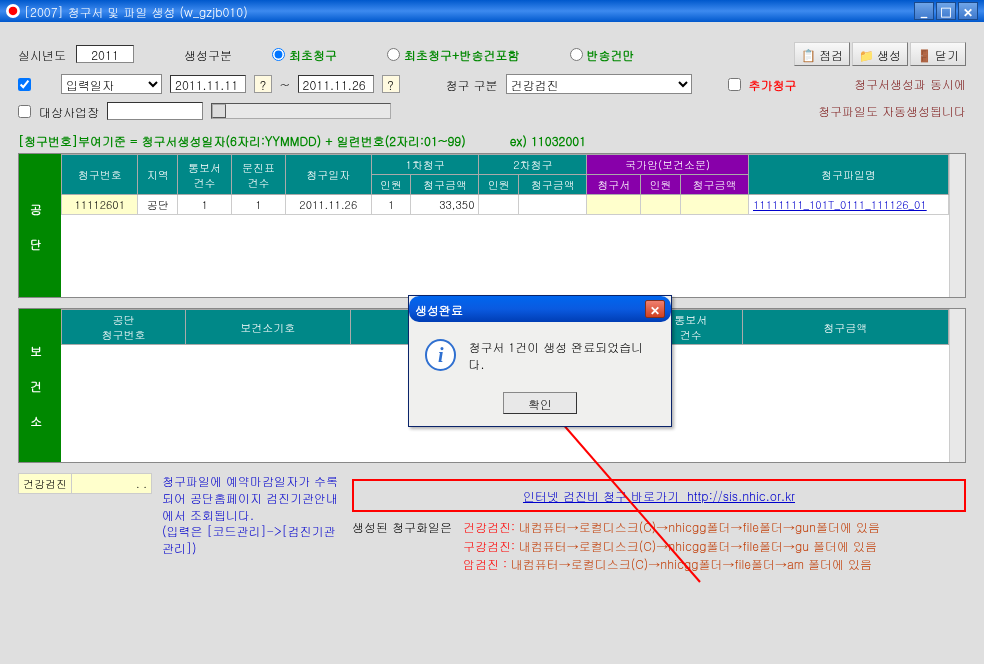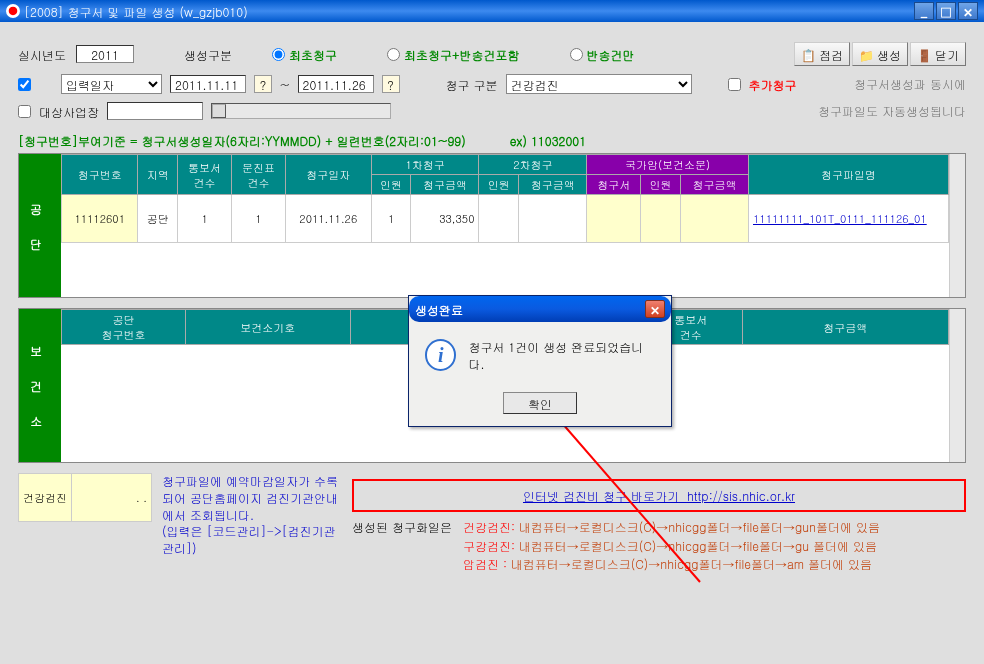--- a/index.html
+++ b/index.html
@@ -21,33 +21,33 @@
     .txt-input { background: white; border: 1px inset #888; padding: 1px 4px; height: 18px; }
     .select { background: white; border: 1px solid #888; height: 20px; }
     
     .radio-group { display: flex; align-items: center; gap: 4px; }
     .radio-label { color: #008800; font-weight: bold; }
     
     .btn-group { display: flex; gap: 2px; margin-left: auto; }
     .tool-btn { background: linear-gradient(#f8f8f8,#e0e0e0); border: 1px outset #ccc; padding: 3px 6px; display: flex; align-items: center; gap: 3px; cursor: pointer; height: 24px; }
     .mini-btn { width: 18px; height: 18px; background: #fffae0; border: 1px solid #999; cursor: pointer; display: inline-flex; align-items: center; justify-content: center; }
     
-    .info-text { color: #737373; font-size: 12px; line-height: 1.5; }
+    .info-text { color: #7f1d1d; font-size: 12px; line-height: 1.5; }
     
     .formula-line { color: #008800; font-weight: bold; margin-bottom: 4px; font-size: 12px; }
     
     .table-wrap { border: 1px solid #888; background: white; height: 145px; display: flex; margin-bottom: 10px; }
     .table-sidebar { width: 42px; background: #008800; color: white; display: flex; flex-direction: column; align-items: center; justify-content: center; gap: 18px; font-weight: bold; writing-mode: vertical-rl; text-orientation: upright; letter-spacing: 8px; }
     .table-sidebar.v { writing-mode: horizontal-tb; }
     .table-main { flex: 1; overflow: auto; }
     
     table { border-collapse: collapse; width: 100%; }
     th { background: #008888; color: white; border: 1px solid #aaa; padding: 2px 4px; font-weight: normal; text-align: center; height: 18px; font-size: 11px; }
     th.purple { background: #8800aa; }
-    td { border: 1px solid #ccc; padding: 16px 4px; text-align: center; background: #ffffcc; height: 18px; font-size: 11px; }
+    td { border: 1px solid #ccc; padding: 2px 4px; text-align: center; background: #ffffcc; height: 18px; font-size: 11px; }
     td.white { background: white; }
     td.blue-link { color: #0000cc; text-decoration: underline; }
     
     .table-wrap2 { border: 1px solid #888; background: white; height: 155px; display: flex; margin-bottom: 10px; }
     
     .bottom-area { display: flex; gap: 10px; }
     .bottom-table { border: 1px solid #888; background: white; }
     .bottom-table th { background: #e0e0e0; color: black; border: 1px solid #aaa; }
     .bottom-table td { background: #ffffcc; }
     
@@ -78,21 +78,21 @@
     .scrollbar-v { width: 16px; background: #e8e8e8; border-left: 1px solid #ccc; }
     
     .chk { vertical-align: middle; }
   </style>
 </head>
 <body>
 
 <div class="titlebar">
   <div class="titlebar-left">
     <span class="titlebar-icon">●</span>
-    <span>[2008] 청구서 및 파일 생성 (w_gzjb010)</span>
+    <span>[2007] 청구서 및 파일 생성 (w_gzjb010)</span>
   </div>
   <div class="titlebar-buttons">
     <div class="tb-btn">_</div>
     <div class="tb-btn">□</div>
     <div class="tb-btn">✕</div>
   </div>
 </div>
 
 <div class="content">
   <div class="row1">

